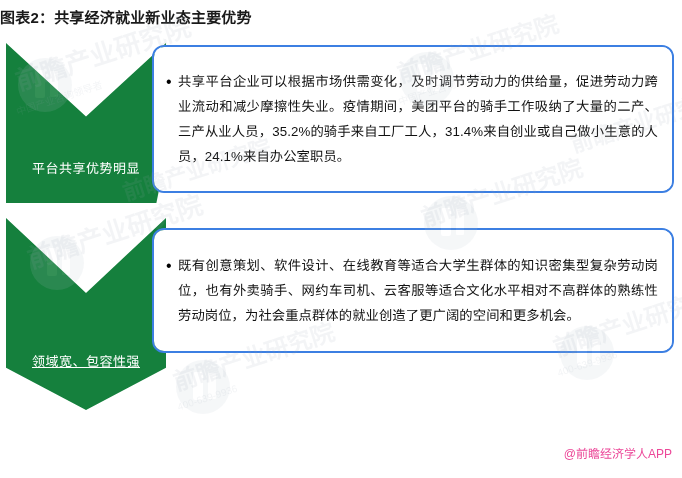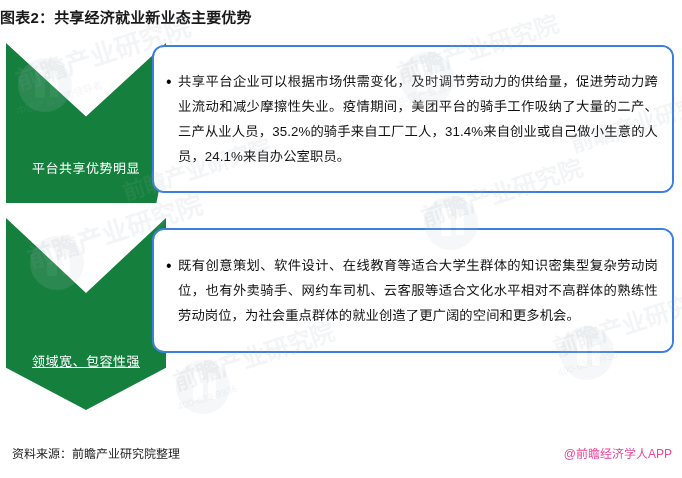--- a/index.html
+++ b/index.html
@@ -250,17 +250,16 @@
   <div class="content-box" id="content-box-2">
     <div class="box-inner">
       <div class="bullet-row">
         <span class="bullet-dot">•</span>
         <span class="bullet-text">既有创意策划、软件设计、在线教育等适合大学生群体的知识密集型复杂劳动岗位，也有外卖骑手、网约车司机、云客服等适合文化水平相对不高群体的熟练性劳动岗位，为社会重点群体的就业创造了更广阔的空间和更多机会。</span>
       </div>
     </div>
   </div>
 
   <div class="footer">
-    <div class="footer-source">资料来源：前瞻产业研究院整理</div>
     <div class="footer-brand">@前瞻经济学人APP</div>
   </div>
 
 </div>
 
 </body></html>

